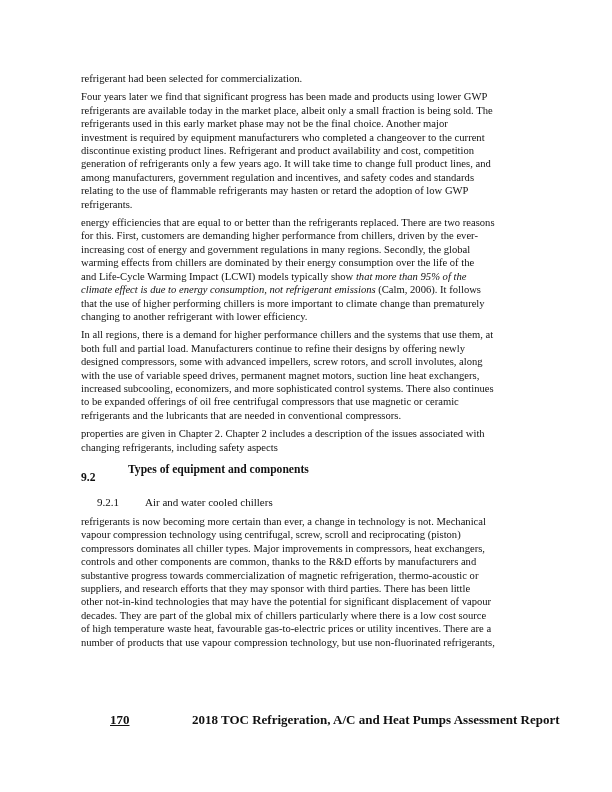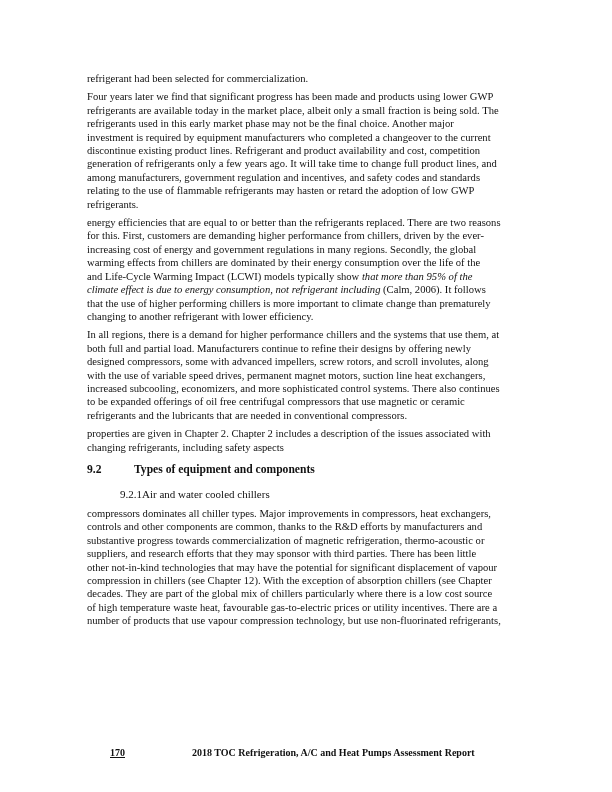--- a/index.html
+++ b/index.html
@@ -1,26 +1,26 @@
 <!DOCTYPE html>
 <html><head>
 <meta charset="utf-8">
 <style>
   html, body { margin: 0; padding: 0; background: #ffffff; }
   body { width: 612px; height: 792px; position: relative; overflow: hidden;
          font-family: "Liberation Serif", "DejaVu Serif", serif; color: #111; }
-  .content { position: absolute; left: 87px; top: 72px; width: 432px; }
+  .content { position: absolute; left: 81px; top: 72px; width: 432px; }
   p { margin: 0 0 5px 0; font-size: 10.6px; line-height: 13.4px; }
   p .line { display: block; white-space: nowrap; }
   em { font-style: italic; }
   .h2 { font-weight: bold; font-size: 11.6px; line-height: 14px; margin: 9px 0 10px 0; display: flex; }
-  .h2 .num { width: 47px; }
-  .h3 { font-size: 11px; line-height: 14px; margin: 0 0 6px 7px; display: flex; text-align: right; }
+  .h2 .num { width: 47px; margin-top: 8px; }
+  .h3 { font-size: 11px; line-height: 14px; margin: 0 0 6px 16px; display: flex; }
   .h3 .num { width: 48px; }
-  .footer { position: absolute; top: 747px; left: 110px; font-size: 10px; font-weight: bold; text-decoration: underline; }
+  .footer { position: absolute; top: 712px; left: 110px; font-size: 13px; font-weight: bold; text-decoration: underline; }
   .footer .title { position: absolute; left: 82px; top: 0; white-space: nowrap; }
 </style>
 </head>
 <body>
 
 <div class="content">
 
   <p>
     <span class="line">refrigerant had been selected for commercialization.</span>
   </p>
@@ -36,21 +36,21 @@
     <span class="line">relating to the use of flammable refrigerants may hasten or retard the adoption of low GWP</span>
     <span class="line">refrigerants.</span>
   </p>
 
   <p>
     <span class="line">energy efficiencies that are equal to or better than the refrigerants replaced. There are two reasons</span>
     <span class="line">for this. First, customers are demanding higher performance from chillers, driven by the ever-</span>
     <span class="line">increasing cost of energy and government regulations in many regions. Secondly, the global</span>
     <span class="line">warming effects from chillers are dominated by their energy consumption over the life of the</span>
     <span class="line"><span>and Life-Cycle Warming Impact (LCWI) models typically show </span><em>that more than 95% of the</em></span>
-    <span class="line"><em>climate effect is due to energy consumption, not refrigerant including</em><span> (Calm, 2006).  It follows</span></span>
+    <span class="line"><em>climate effect is due to energy consumption, not refrigerant emissions</em><span> (Calm, 2006).  It follows</span></span>
     <span class="line">that the use of higher performing chillers is more important to climate change than prematurely</span>
     <span class="line">changing to another refrigerant with lower efficiency.</span>
   </p>
 
   <p>
     <span class="line">In all regions, there is a demand for higher performance chillers and the systems that use them, at</span>
     <span class="line">both full and partial load. Manufacturers continue to refine their designs by offering newly</span>
     <span class="line">designed compressors, some with advanced impellers, screw rotors, and scroll involutes, along</span>
     <span class="line">with the use of variable speed drives, permanent magnet motors, suction line heat exchangers,</span>
     <span class="line">increased subcooling, economizers, and more sophisticated control systems. There also continues</span>
@@ -67,26 +67,27 @@
     <span class="num">9.2</span>
     <span>Types of equipment and components</span>
   </div>
 
   <div class="h3">
     <span class="num">9.2.1</span>
     <span>Air and water cooled chillers</span>
   </div>
 
   <p>
+    <span class="line">refrigerants is now becoming more certain than ever, a change in technology is not. Mechanical</span>
+    <span class="line">vapour compression technology using centrifugal, screw, scroll and reciprocating (piston)</span>
     <span class="line">compressors dominates all chiller types. Major improvements in compressors, heat exchangers,</span>
     <span class="line">controls and other components are common, thanks to the R&amp;D efforts by manufacturers and</span>
     <span class="line">substantive progress towards commercialization of magnetic refrigeration, thermo-acoustic or</span>
     <span class="line">suppliers, and research efforts that they may sponsor with third parties. There has been little</span>
     <span class="line">other not-in-kind technologies that may have the potential for significant displacement of vapour</span>
-    <span class="line">compression in chillers (see Chapter 12). With the exception of absorption chillers (see Chapter</span>
     <span class="line">decades. They are part of the global mix of chillers particularly where there is a low cost source</span>
     <span class="line">of high temperature waste heat, favourable gas-to-electric prices or utility incentives. There are a</span>
     <span class="line">number of products that use vapour compression technology, but use non-fluorinated refrigerants,</span>
   </p>
 </div>
 
 <div class="footer">
   <span>170</span>
   <span class="title">2018 TOC Refrigeration, A/C and Heat Pumps Assessment Report</span>
 </div>

